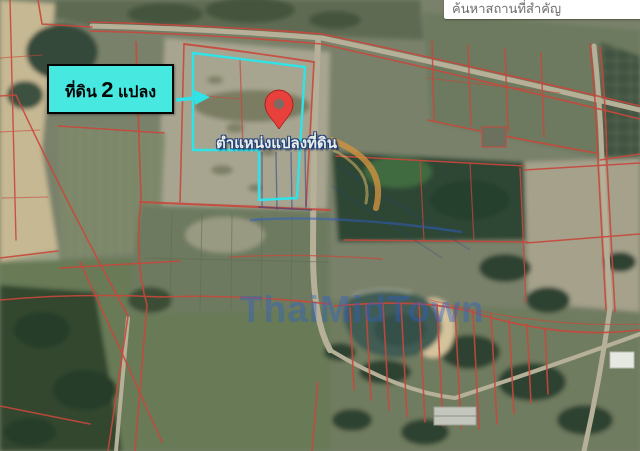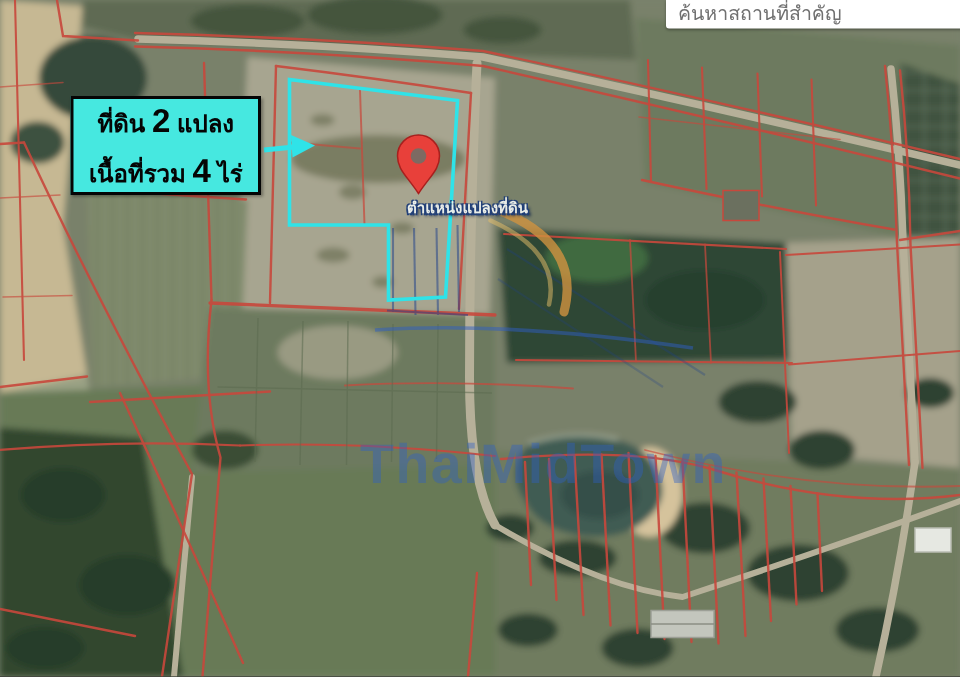--- a/index.html
+++ b/index.html
@@ -7,30 +7,30 @@
     font-family:"Liberation Sans","DejaVu Sans",sans-serif;background:#79816b;}
   .screen svg{position:absolute;left:0;top:0;}
 
   
   .search-bar{position:absolute;left:424px;top:0;width:216px;height:19px;
     background:#ffffff;border-radius:0 0 0 2px;box-shadow:0 1px 2px rgba(0,0,0,.35);
     display:flex;align-items:flex-end;padding-left:8px;box-sizing:border-box;margin-left:20px;}
   .search-bar span{font-size:13px;color:#707070;white-space:nowrap;overflow:hidden;}
 
   
-  .callout{position:absolute;left:47px;top:64px;width:127px;height:66px;
+  .callout{position:absolute;left:47px;top:64px;width:127px;height:50px;
     background:#46e8e0;border:2px solid #050505;box-sizing:border-box;
     display:flex;flex-direction:column;justify-content:center;align-items:center;
     box-shadow:1px 1px 2px rgba(0,0,0,.35);}
   .callout .line{font-size:16px;font-weight:bold;color:#050505;line-height:1.5;white-space:nowrap;}
   .callout .num{font-size:22px;font-weight:bold;}
 
   
-  .pin-caption{position:absolute;left:216px;top:131px;width:136px;text-align:right;
-    font-size:10px;font-weight:bold;color:#eef2ee;white-space:nowrap;
+  .pin-caption{position:absolute;left:216px;top:131px;width:136px;text-align:left;
+    font-size:15px;font-weight:bold;color:#eef2ee;white-space:nowrap;
     text-shadow:-1px -1px 0 #1c3c78,1px -1px 0 #1c3c78,-1px 1px 0 #1c3c78,
       1px 1px 0 #1c3c78,2px 2px 2px rgba(10,30,70,.85);opacity:.95;}
 
   
   .watermark{position:absolute;left:240px;top:289px;font-size:37px;font-weight:bold;
     letter-spacing:1px;color:rgba(45,95,200,.40);pointer-events:none;white-space:nowrap;}
 </style>
 </head>
 <body>
 
@@ -213,20 +213,19 @@
     <circle cx="279" cy="104" r="5.2" fill="#7d6a62"></circle>
   </g>
 </svg>
 
   <div class="watermark">ThaiMidTown</div>
 
   <div class="pin-caption">ตำแหน่งแปลงที่ดิน</div>
 
   <div class="callout">
     <div class="line"><span>ที่ดิน</span> <span class="num">2</span> <span>แปลง</span></div>
-    <div class="line"><span>เนื้อที่รวม</span> <span class="num">4</span> <span>ไร่</span></div>
   </div>
 
   <div class="search-bar">
     <span>ค้นหาสถานที่สำคัญ</span>
   </div>
 
 </div>
 
 </body></html>

